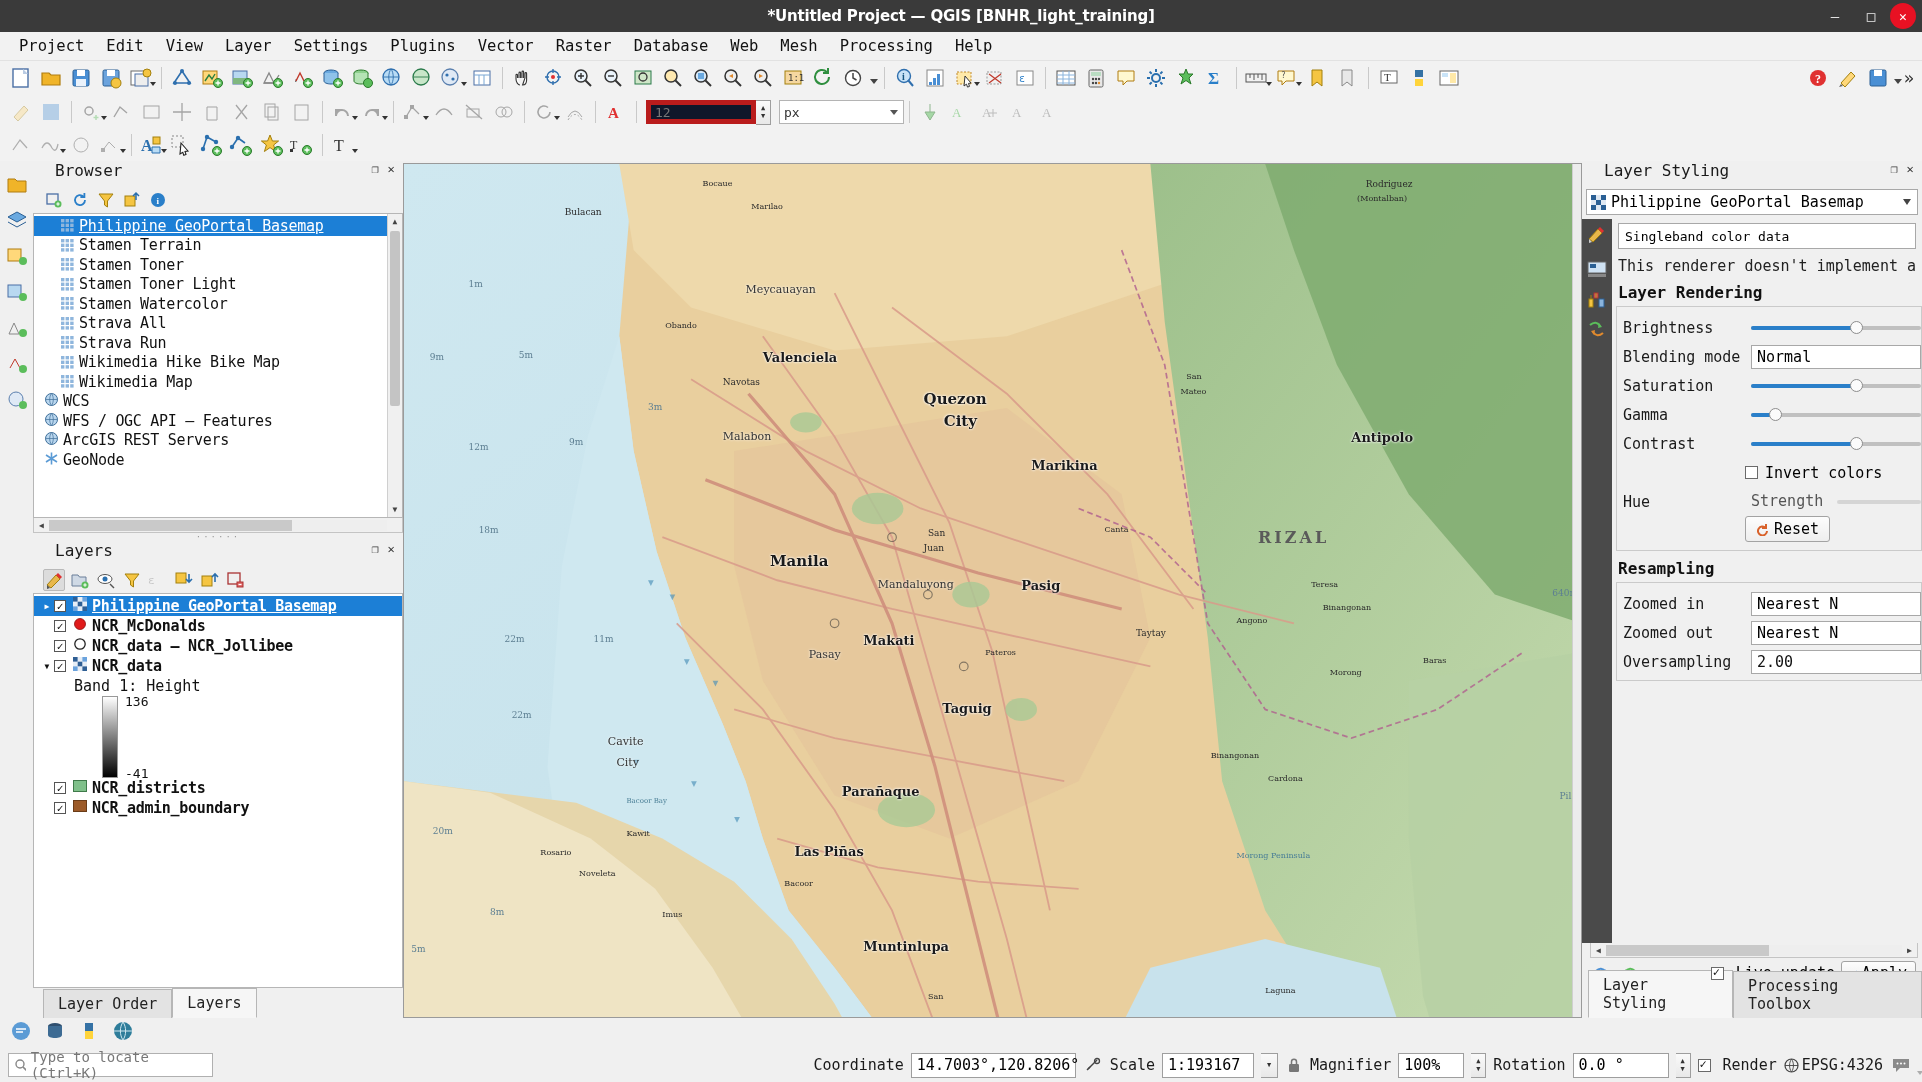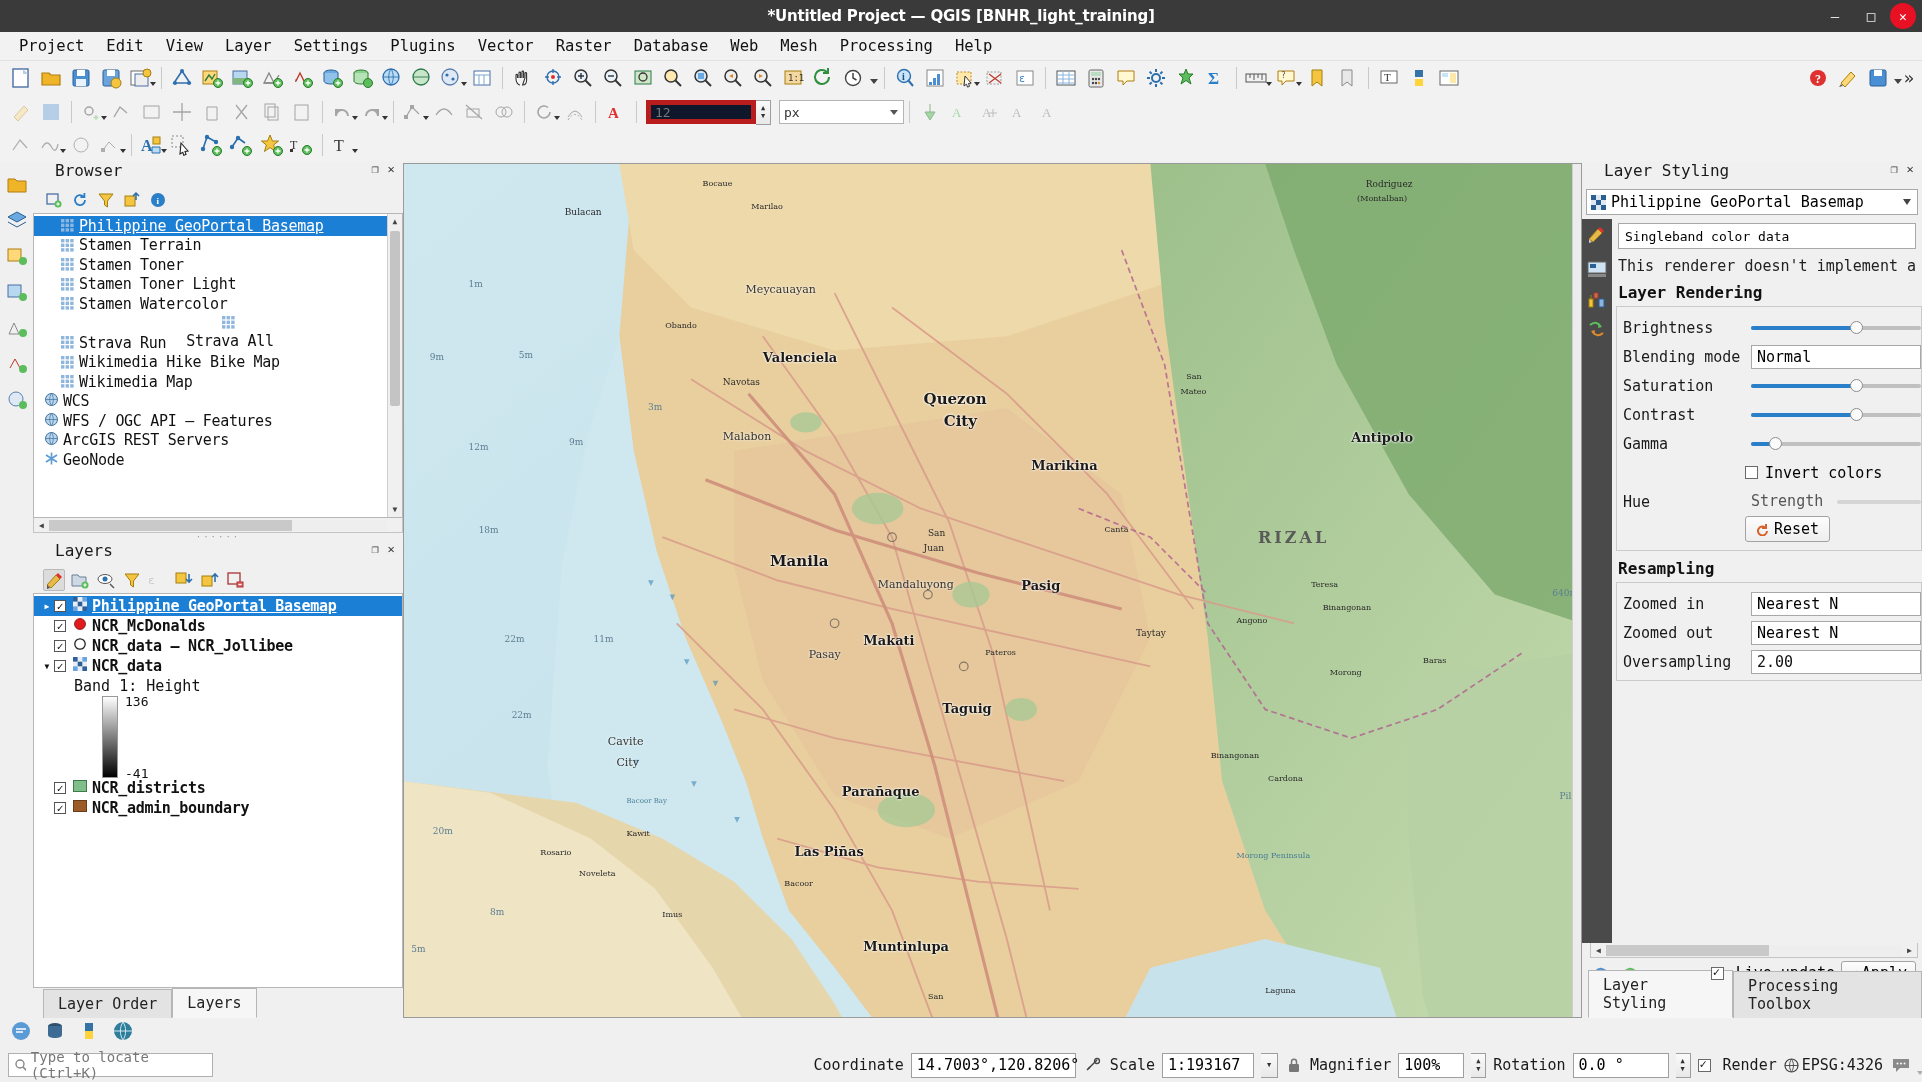--- a/index.html
+++ b/index.html
@@ -904,21 +904,21 @@
                   <rect x="0" y="4.6" width="3.4" height="3.4" fill="#8fb6dd"></rect>
                   <rect x="4.6" y="4.6" width="3.4" height="3.4" fill="#8fb6dd"></rect>
                   <rect x="9.2" y="4.6" width="3.4" height="3.4" fill="#8fb6dd"></rect>
                   <rect x="0" y="9.2" width="3.4" height="3.4" fill="#8fb6dd"></rect>
                   <rect x="4.6" y="9.2" width="3.4" height="3.4" fill="#8fb6dd"></rect>
                   <rect x="9.2" y="9.2" width="3.4" height="3.4" fill="#8fb6dd"></rect>
                 </svg>
               </span>
               <span class="lbl">Stamen Watercolor</span>
             </div>
-            <div class="trow" style="padding-left: 24px; flex-direction: column;">
+            <div class="trow" style="padding-left: 24px;">
               <span class="ic">
                 <svg width="13" height="13">
                   <rect x="0" y="0" width="3.4" height="3.4" fill="#8fb6dd"></rect>
                   <rect x="4.6" y="0" width="3.4" height="3.4" fill="#8fb6dd"></rect>
                   <rect x="9.2" y="0" width="3.4" height="3.4" fill="#8fb6dd"></rect>
                   <rect x="0" y="4.6" width="3.4" height="3.4" fill="#8fb6dd"></rect>
                   <rect x="4.6" y="4.6" width="3.4" height="3.4" fill="#8fb6dd"></rect>
                   <rect x="9.2" y="4.6" width="3.4" height="3.4" fill="#8fb6dd"></rect>
                   <rect x="0" y="9.2" width="3.4" height="3.4" fill="#8fb6dd"></rect>
                   <rect x="4.6" y="9.2" width="3.4" height="3.4" fill="#8fb6dd"></rect>
@@ -1404,36 +1404,36 @@
               <div class="lab">Saturation</div>
               <div class="ctl">
                   <div class="slider">
                 <div class="trk"></div>
                     <div class="fill" style="width:62%"></div>
                     <div class="knob" style="left:calc(62% - 6px)"></div>
                   </div>
                 </div>
             </div>
             <div class="frow">
+              <div class="lab">Gamma</div>
+              <div class="ctl">
+                  <div class="slider">
+                <div class="trk"></div>
+                    <div class="fill" style="width:14%"></div>
+                    <div class="knob" style="left:calc(14% - 6px)"></div>
+                  </div>
+                </div>
+            </div>
+            <div class="frow">
               <div class="lab">Contrast</div>
               <div class="ctl">
                   <div class="slider">
                 <div class="trk"></div>
                     <div class="fill" style="width:62%"></div>
                     <div class="knob" style="left:calc(62% - 6px)"></div>
-                  </div>
-                </div>
-            </div>
-            <div class="frow">
-              <div class="lab">Gamma</div>
-              <div class="ctl">
-                  <div class="slider">
-                <div class="trk"></div>
-                    <div class="fill" style="width:14%"></div>
-                    <div class="knob" style="left:calc(14% - 6px)"></div>
                   </div>
                 </div>
             </div>
 
             <div class="chkrow">
               <span class="chkbox"></span>
               <span>Invert colors</span>
             </div>
 
 

